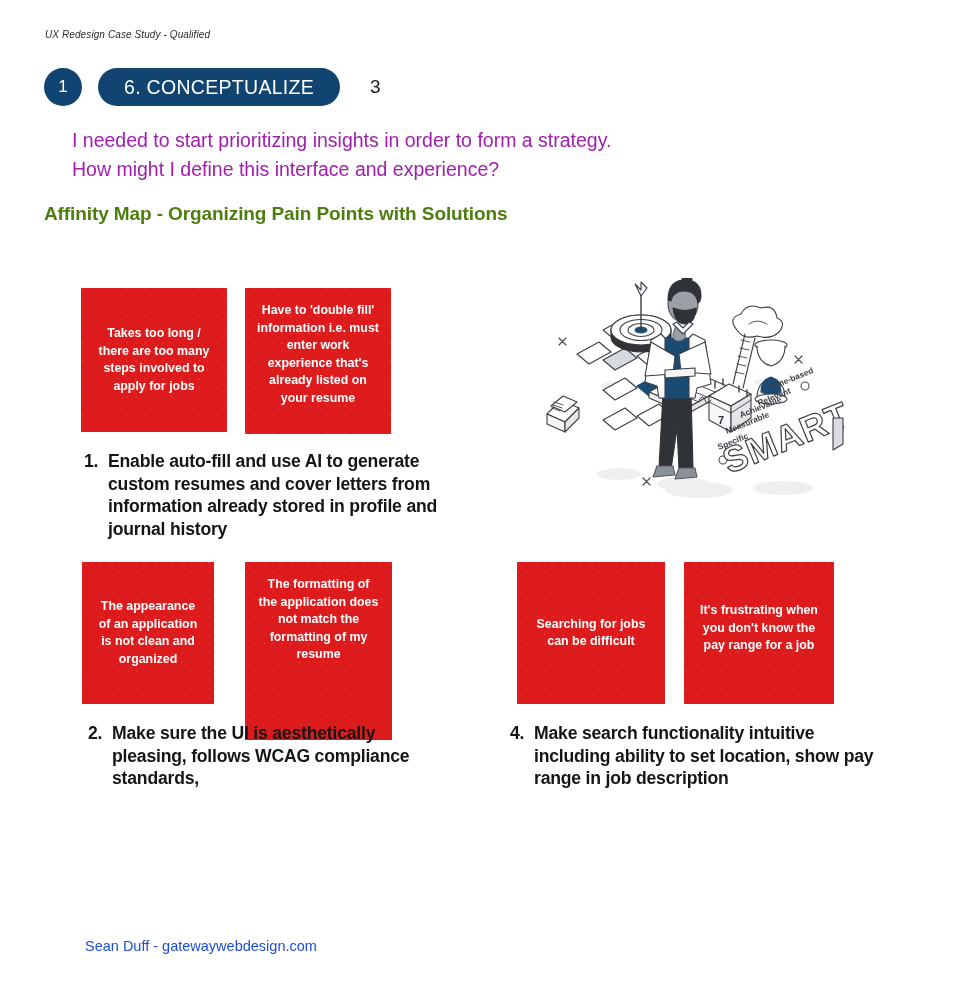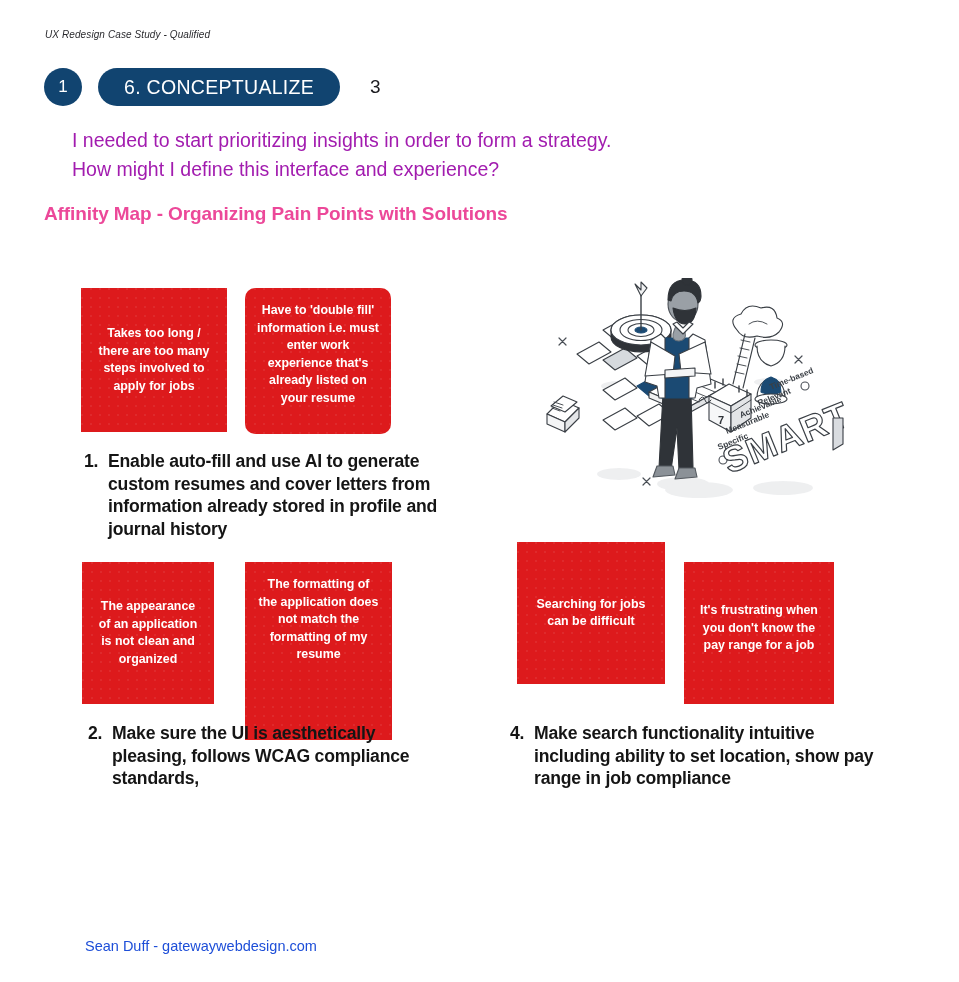--- a/index.html
+++ b/index.html
@@ -77,21 +77,21 @@
   }
   .intro div { white-space: nowrap; }
 
   .section-heading {
     position: absolute;
     left: 44px;
     top: 203px;
     font-size: 19px;
     font-weight: bold;
     letter-spacing: -0.1px;
-    color: #ec4899;
+    color: #4d7c0f;
   }
 
   
   .board { position: absolute; left: 0; top: 0; width: 959px; height: 982px; }
 
   .note {
     position: absolute;
     background: #dd1a1c;
     color: #ffffff;
     font-size: 12.4px;
@@ -161,43 +161,43 @@
   <div>I needed to start prioritizing insights in order to form a strategy.</div>
   <div>How might I define this interface and experience?</div>
 </div>
 
 <div class="section-heading">Affinity Map - Organizing Pain Points with Solutions</div>
 
 <div class="board">
 
   <div class="note" style="left:81px; top:288px; width:146px; height:144px;">Takes too long / there are too many steps involved to apply for jobs</div>
 
-  <div class="note align-top" style="left:245px; top:288px; width:146px; height:146px;border-radius:10px;">Have to 'double fill' information i.e. must enter work experience that's already listed on your resume</div>
+  <div class="note align-top" style="left:245px; top:288px; width:146px; height:146px;">Have to 'double fill' information i.e. must enter work experience that's already listed on your resume</div>
 
   <div class="solution" style="left:84px; top:450px; width:372px;">
     <span class="num">1.</span>
     <span class="body">Enable auto-fill and use AI to generate custom resumes and cover letters from information already stored in profile and journal history</span>
   </div>
 
   <div class="note" style="left:82px; top:562px; width:132px; height:142px;">The appearance of an application is not clean and organized</div>
 
   <div class="note align-top" style="left:245px; top:562px; width:147px; height:178px;">The formatting of the application does not match the formatting of my resume</div>
 
-  <div class="note" style="left:517px; top:542px; width:148px; height:142px;">Searching for jobs can be difficult</div>
+  <div class="note" style="left:517px; top:562px; width:148px; height:142px;">Searching for jobs can be difficult</div>
 
   <div class="note align-top" style="left:684px; top:562px; width:150px; height:142px; padding-top:40px;">It's frustrating when you don't know the pay range for a job</div>
 
   <div class="solution" style="left:88px; top:722px; width:352px;">
     <span class="num">2.</span>
     <span class="body">Make sure the UI is aesthetically pleasing, follows WCAG compliance standards,</span>
   </div>
 
   <div class="solution" style="left:510px; top:722px; width:372px;">
     <span class="num">4.</span>
-    <span class="body">Make search functionality intuitive including ability to set location, show pay range in job compliance</span>
+    <span class="body">Make search functionality intuitive including ability to set location, show pay range in job description</span>
   </div>
 </div>
 
 <div class="illustration">
   <svg viewBox="0 0 320 232" xmlns="http://www.w3.org/2000/svg">
     <g fill="none" stroke="#3a3f45" stroke-width="1.1" stroke-linejoin="round" stroke-linecap="round">
 
       <g fill="#e9eaec" stroke="none" opacity="0.75">
         <ellipse cx="86" cy="196" rx="22" ry="6"></ellipse>
         <ellipse cx="150" cy="206" rx="26" ry="7"></ellipse>

